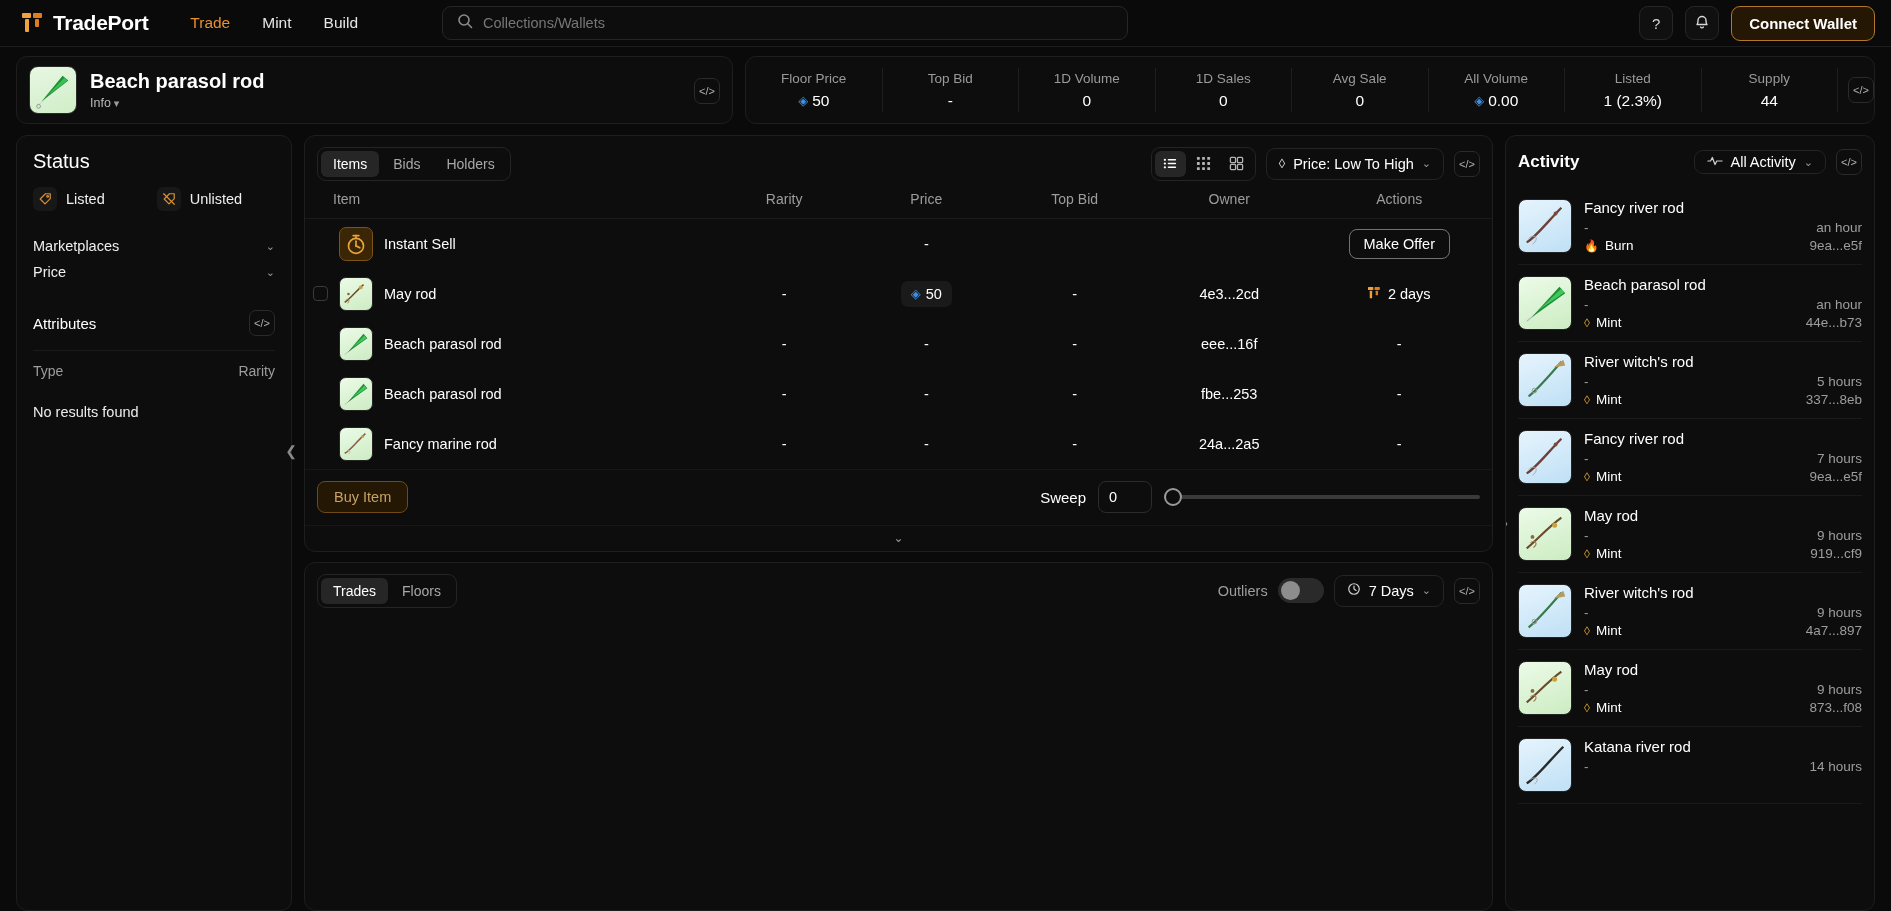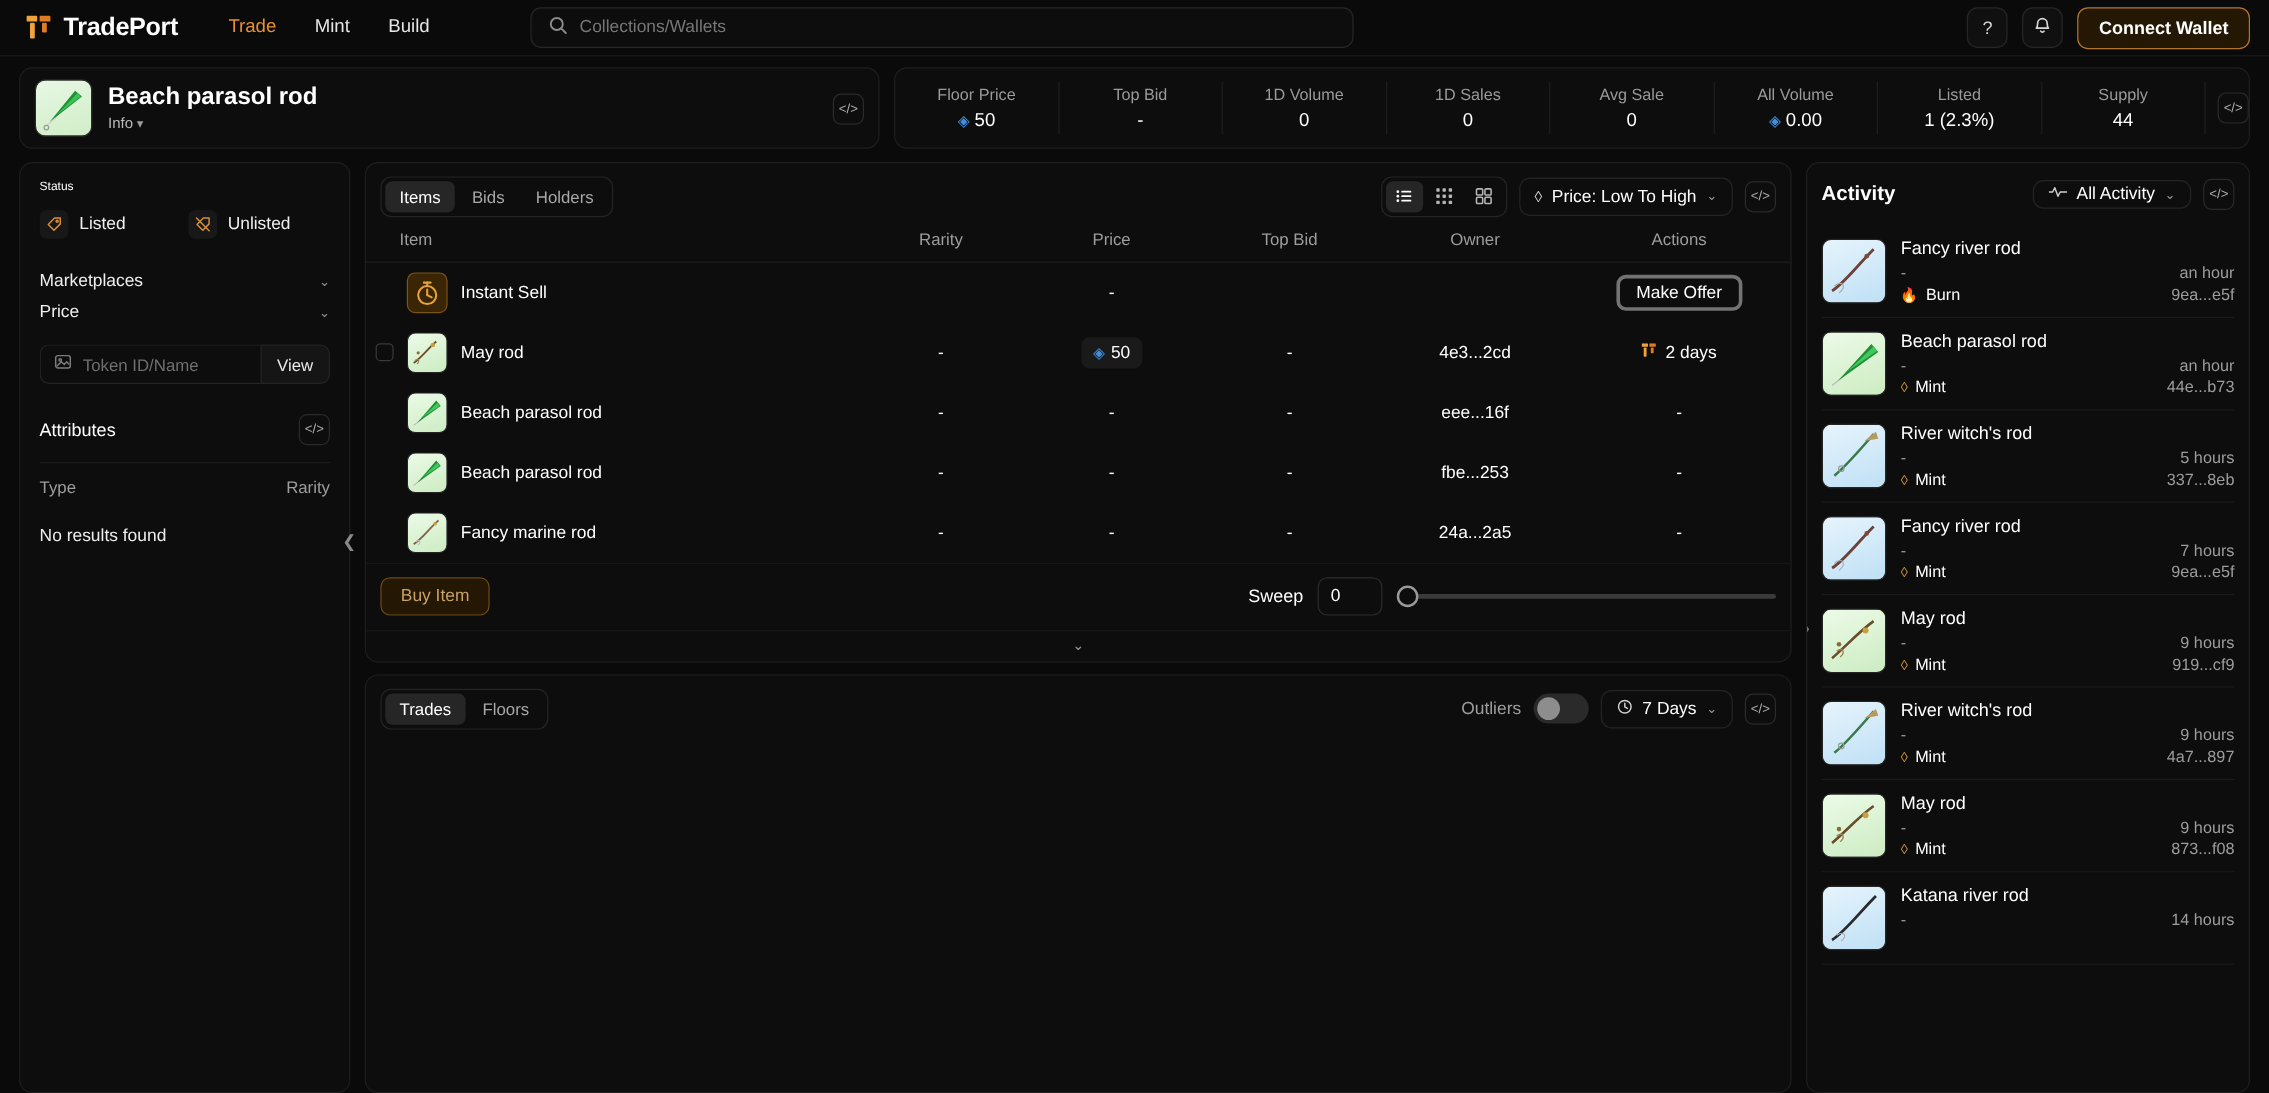--- a/index.html
+++ b/index.html
@@ -107,21 +107,21 @@
 
   
   .sidebar {
     width: 276px; flex: 0 0 276px;
     border: 1px solid #1e1e1e; border-radius: 11px;
     background: #0d0d0d;
     padding: 14px 16px 0 16px;
     display: flex; flex-direction: column;
     position: relative;
   }
-  .side-h { font-size: 10px; color: #fff; font-weight: 500; margin-bottom: 14px; }
+  .side-h { font-size: 20px; color: #fff; font-weight: 500; margin-bottom: 14px; }
   .status-row { display: flex; gap: 52px; margin-bottom: 22px; }
   .status-item { display: flex; align-items: center; gap: 9px; cursor: pointer; }
   .status-sq {
     width: 24px; height: 24px; border-radius: 6px; background: #181818;
     display: flex; align-items: center; justify-content: center; color: #d59039;
   }
   .status-lbl { font-size: 14.5px; color: #efefef; }
   .collapse-row {
     display: flex; align-items: center; justify-content: space-between;
     font-size: 14.5px; color: #efefef; cursor: pointer; padding: 5px 0;
@@ -218,21 +218,21 @@
     position: relative; overflow: hidden; border: 1px solid #232323;
   }
   .bg-green { background: linear-gradient(160deg,#ecfbe8,#ccecc2); }
   .bg-blue  { background: linear-gradient(160deg,#e6f4fd,#bfe0f5); }
   .bg-orange{ background: #3a2504; border-color:#7a5418; }
   .pricechip {
     display: inline-flex; align-items: center; gap: 5px;
     background: #1a1a1a; border-radius: 7px; padding: 5px 10px; font-size: 14.5px;
   }
   .makeoffer {
-    height: 30px; padding: 0 14px; border: 3px solid #737373; border-radius: 8px;
+    height: 30px; padding: 0 14px; border: 1px solid #737373; border-radius: 8px;
     background: #0d0d0d; color: #fff; font-size: 14.5px; cursor: pointer;
     display: inline-flex; align-items: center;
   }
   .dayscell { display: inline-flex; align-items: center; gap: 7px; }
 
   .buyrow {
     height: 56px; display: flex; align-items: center; padding: 0 12px;
     border-top: 1px solid #171717;
     gap: 12px;
   }
@@ -465,35 +465,20 @@
 
       <div class="collapse-row">
         <span>Marketplaces</span>
         <span class="chev">⌄</span>
       </div>
       <div class="collapse-row">
         <span>Price</span>
         <span class="chev">⌄</span>
       </div>
 
-      <div class="tokenrow">
-        <div class="tokeninput">
-          <span>
-            <svg width="15" height="15" viewBox="0 0 16 16" fill="none" stroke="#7d7d7d" stroke-width="1.3">
-              <rect x="1.5" y="2.5" width="13" height="11" rx="2"></rect>
-                <circle cx="5.5" cy="6.3" r="1.1"></circle>
-              <path d="M2.4 12 6.5 8l2.6 2.4L11.3 8l2.2 2.3"></path>
-            </svg>
-          </span>
-          <input placeholder="Token ID/Name" style="">
-        </div>
-        <div class="viewbtn">
-          <span>View</span>
-        </div>
-      </div>
 
       <div class="attr-hdr">
         <span class="attr-title">Attributes</span>
         <div class="code-btn">
           <span>&lt;/&gt;</span>
         </div>
       </div>
       <div class="attr-cols">
         <span>Type</span>
         <span>Rarity</span>

